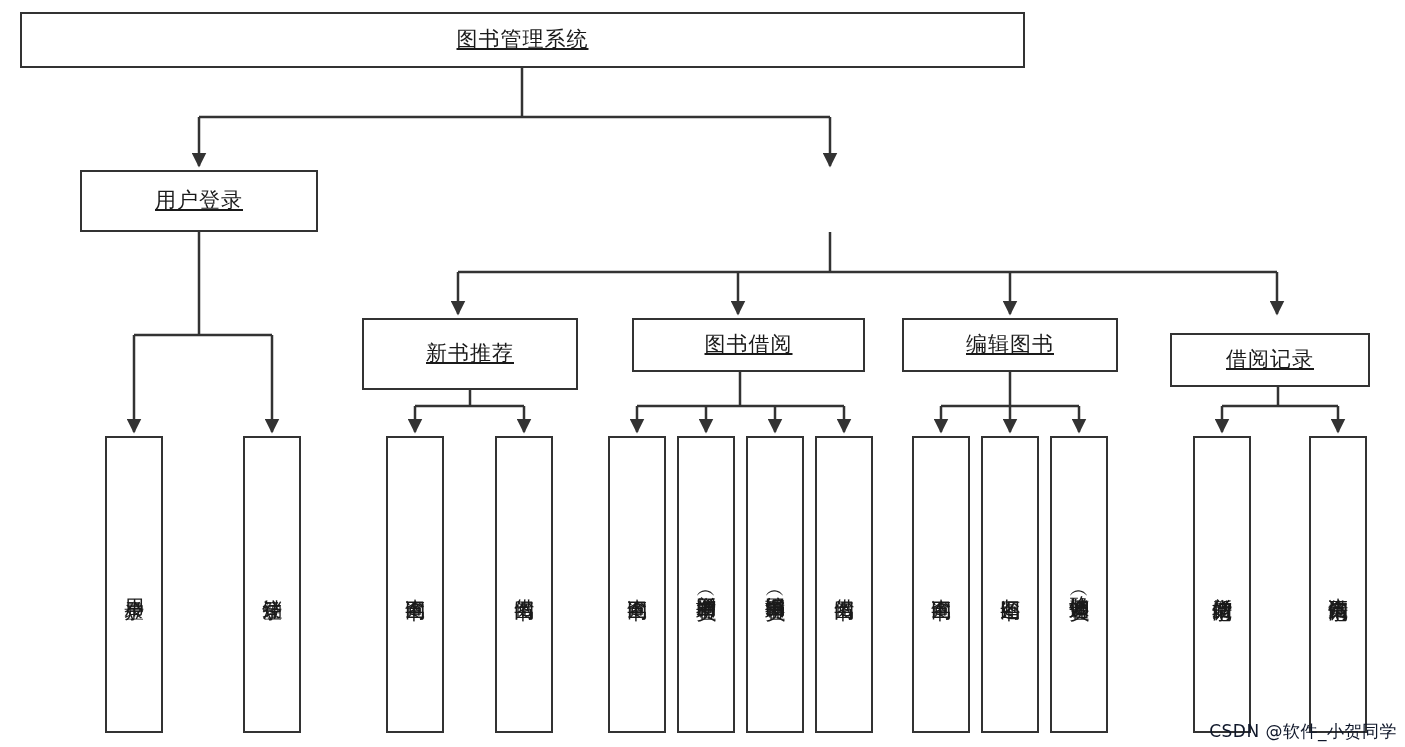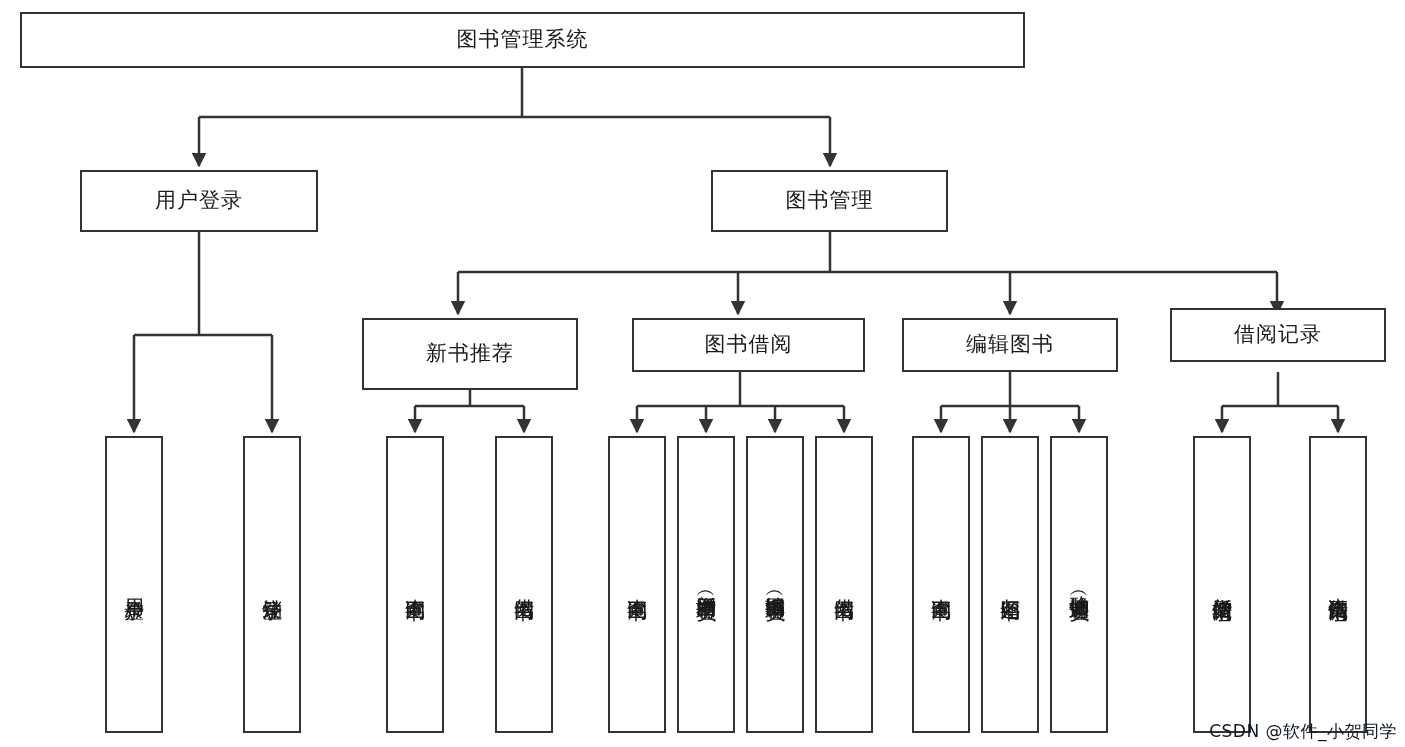--- a/index.html
+++ b/index.html
@@ -34,20 +34,21 @@
     display: flex;
     align-items: center;
     justify-content: center;
     color: #1a1a1a;
   }
   .node.horiz {
     font-size: 21px;
     line-height: 1.2;
     letter-spacing: 1px;
     white-space: nowrap;
+    text-decoration: underline;
   }
   .node.vert {
     font-size: 20px;
     line-height: 1.18;
     letter-spacing: 1px;
     writing-mode: vertical-rl;
     text-orientation: upright;
     -webkit-writing-mode: vertical-rl;
     padding: 6px 0;
     align-items: center;
@@ -123,34 +124,31 @@
     </g>
   </svg>
 
   <div class="node horiz" style="left:20px; top:12px; width:1005px; height:56px;">
     <span class="node-label">图书管理系统</span>
   </div>
 
   <div class="node horiz" style="left:80px; top:170px; width:238px; height:62px;">
     <span class="node-label">用户登录</span>
   </div>
-  <div class="node horiz" style="left:711px; top:170px; width:237px; height:62px;">
-    <span class="node-label">图书管理</span>
-  </div>
 
   <div class="node horiz" style="left:362px; top:318px; width:216px; height:72px;">
     <span class="node-label">新书推荐</span>
   </div>
   <div class="node horiz" style="left:632px; top:318px; width:233px; height:54px;text-align:center;">
     <span class="node-label">图书借阅</span>
   </div>
   <div class="node horiz" style="left:902px; top:318px; width:216px; height:54px;">
     <span class="node-label">编辑图书</span>
   </div>
-  <div class="node horiz" style="left:1170px; top:308px; width:216px; height:54px;text-align:right;">
+  <div class="node horiz" style="left:1170px; top:333px; width:200px; height:54px;text-align:right;">
     <span class="node-label">借阅记录</span>
   </div>
 
   <div class="node vert" style="left:105px; top:436px; width:58px; height:297px;">
     <span class="node-label">用户登录</span>
   </div>
   <div class="node vert" style="left:243px; top:436px; width:58px; height:297px;">
     <span class="node-label">注销登录</span>
   </div>
 

